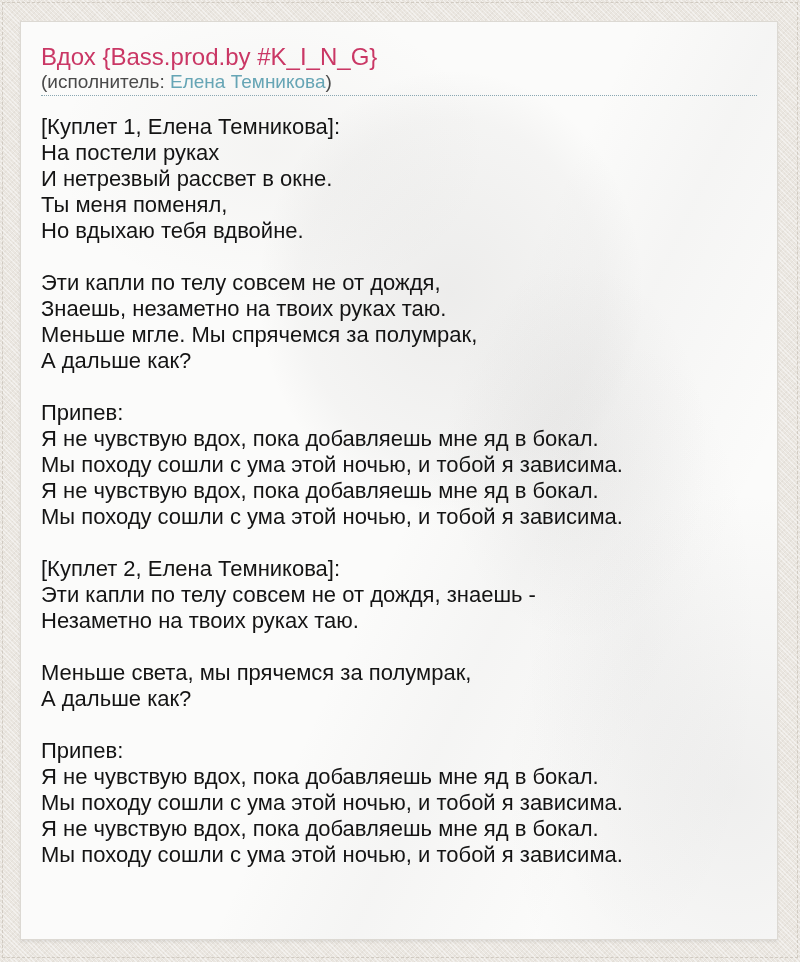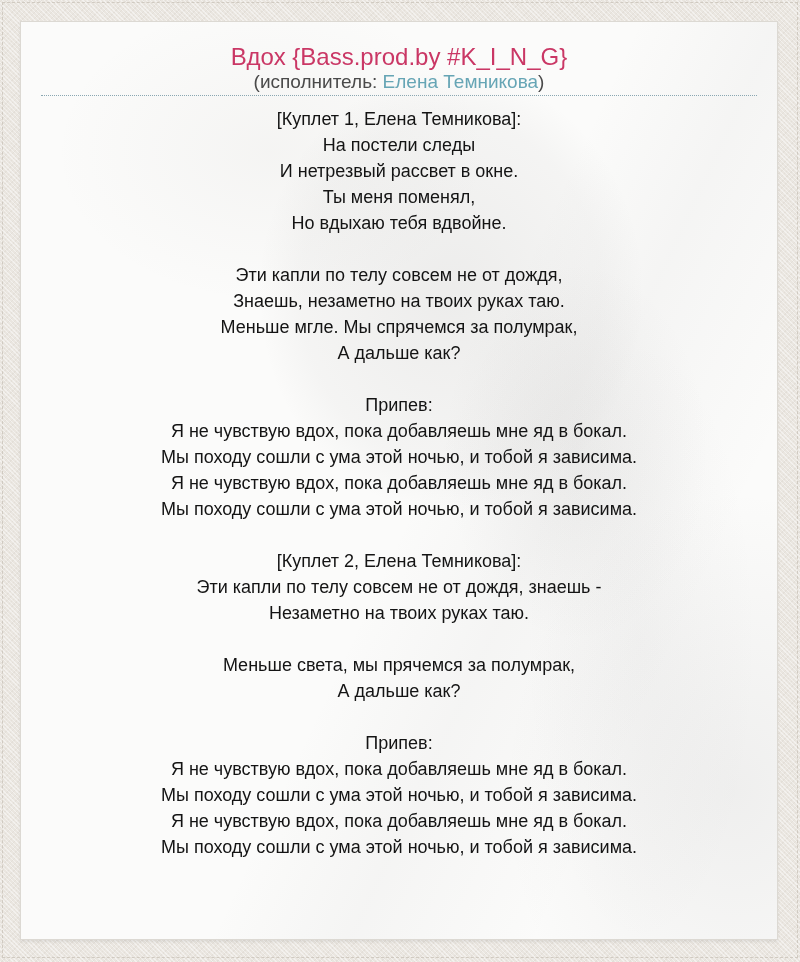--- a/index.html
+++ b/index.html
@@ -43,21 +43,20 @@
       radial-gradient(ellipse 260px 300px at 430px 270px, rgba(122,119,118,0.11), rgba(122,119,118,0.05) 58%, rgba(122,119,118,0) 74%),
       radial-gradient(ellipse 190px 270px at 555px 430px, rgba(122,119,118,0.08), rgba(122,119,118,0) 70%),
       radial-gradient(ellipse 300px 210px at 250px 130px, rgba(140,135,128,0.06), rgba(140,135,128,0) 72%),
       radial-gradient(ellipse 330px 430px at 715px 770px, rgba(118,116,118,0.09), rgba(118,116,118,0) 70%),
       radial-gradient(ellipse 160px 420px at 620px 620px, rgba(125,123,125,0.05), rgba(125,123,125,0) 72%),
       linear-gradient(115deg, rgba(0,0,0,0) 52%, rgba(128,126,128,0.05) 64%, rgba(0,0,0,0) 80%);
   }
   .card-content {
     position: relative;
     padding: 22px 20px 0 20px;
-    text-align: center;
   }
   .page-title {
     margin: 0;
     font-size: 24px;
     line-height: 26px;
     font-weight: 400;
     color: var(--title-color, #ca3765);
   }
   .artist-line {
     margin-top: 2px;
@@ -69,22 +68,22 @@
     color: var(--link-color, #66a5b5);
     text-decoration: none;
     cursor: pointer;
   }
   .dotted-separator {
     margin-top: 4px;
     height: 0;
     border-bottom: 1px dotted var(--sep-color, #8aa7b2);
   }
   .lyrics-text {
-    margin-top: 10px;
-    font-size: 18px;
+    margin-top: 18px;
+    font-size: 22px;
     line-height: 26px;
     color: var(--lyrics-color, #141414);
   }
   .lyric-line {
     min-height: 26px;
     white-space: pre-wrap;
   }
 </style>
 </head>
 <body>
@@ -98,21 +97,21 @@
     <h1 class="page-title">Вдох {Bass.prod.by #K_I_N_G}</h1>
 
     <div class="artist-line">
       <span>(исполнитель: </span><a class="artist-link">Елена Темникова</a><span>)</span>
     </div>
 
     <div class="dotted-separator"></div>
 
     <div class="lyrics-text">
         <div class="lyric-line">[Куплет 1, Елена Темникова]:</div>
-        <div class="lyric-line">На постели следы</div>
+        <div class="lyric-line">На постели руках</div>
         <div class="lyric-line">И нетрезвый рассвет в окне.</div>
         <div class="lyric-line">Ты меня поменял,</div>
         <div class="lyric-line">Но вдыхаю тебя вдвойне.</div>
         <div class="lyric-line"></div>
         <div class="lyric-line">Эти капли по телу совсем не от дождя,</div>
         <div class="lyric-line">Знаешь, незаметно на твоих руках таю.</div>
         <div class="lyric-line">Меньше мгле. Мы спрячемся за полумрак,</div>
         <div class="lyric-line">А дальше как?</div>
         <div class="lyric-line"></div>
         <div class="lyric-line">Припев:</div>

